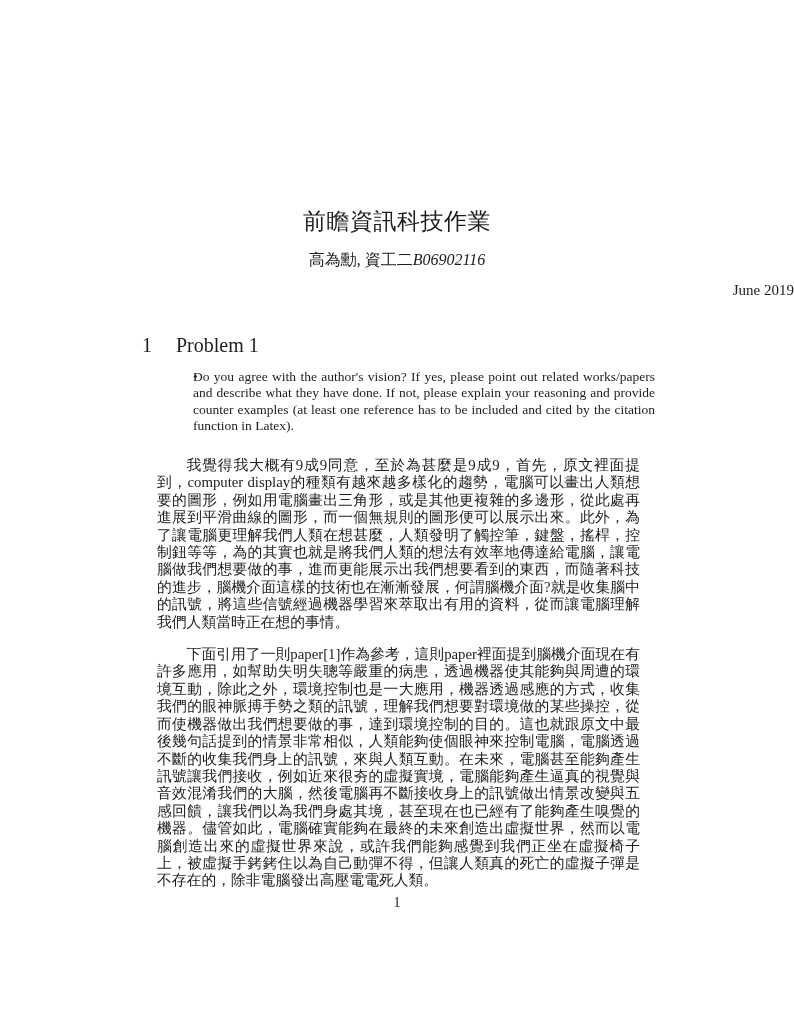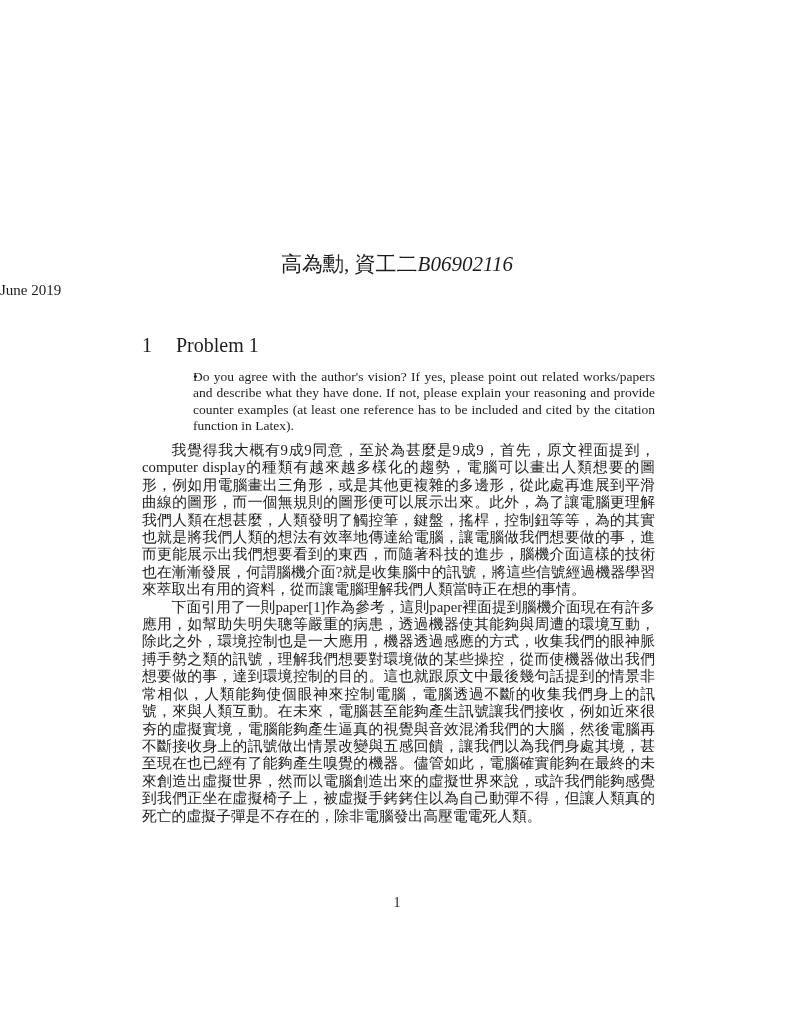--- a/index.html
+++ b/index.html
@@ -25,32 +25,32 @@
     font-size: 23px;
     letter-spacing: 0.5px;
     white-space: nowrap;
   }
   .author-line {
     position: absolute;
     top: 250px;
     left: 0;
     width: 794px;
     text-align: center;
-    font-size: 21px;
+    font-size: 16px;
     white-space: nowrap;
   }
   .author-id {
     font-style: italic;
   }
   .date-line {
     position: absolute;
     top: 282px;
     left: 0;
     width: 794px;
-    text-align: left;
+    text-align: right;
     font-size: 15px;
   }
   .section-heading {
     position: absolute;
     top: 334px;
     left: 142px;
     width: 513px;
     font-size: 20px;
     font-weight: normal;
     white-space: nowrap;
@@ -77,40 +77,41 @@
     line-height: 16.3px;
     text-align: justify;
   }
   .body-text {
     position: absolute;
     top: 442px;
     left: 142px;
     width: 513px;
   }
   .para {
-    margin: 0;
+    margin: 15px;
     font-size: 14.8px;
     line-height: 17.4px;
     text-align: justify;
     text-indent: 2em;
   }
   .page-number {
     position: absolute;
     top: 895px;
     left: 0;
     width: 794px;
     text-align: center;
     font-size: 14px;
   }
 </style>
 </head>
 <body>
 
 <div class="page">
 
+  <div class="doc-title">前瞻資訊科技作業</div>
 
   <div class="author-line"><span>高為勳, 資工二</span><span class="author-id">B06902116</span></div>
 
   <div class="date-line">June 2019</div>
 
   <div class="section-heading">
     <span class="section-number">1</span><span>Problem 1</span>
   </div>
 
   <div class="bullet-item">

